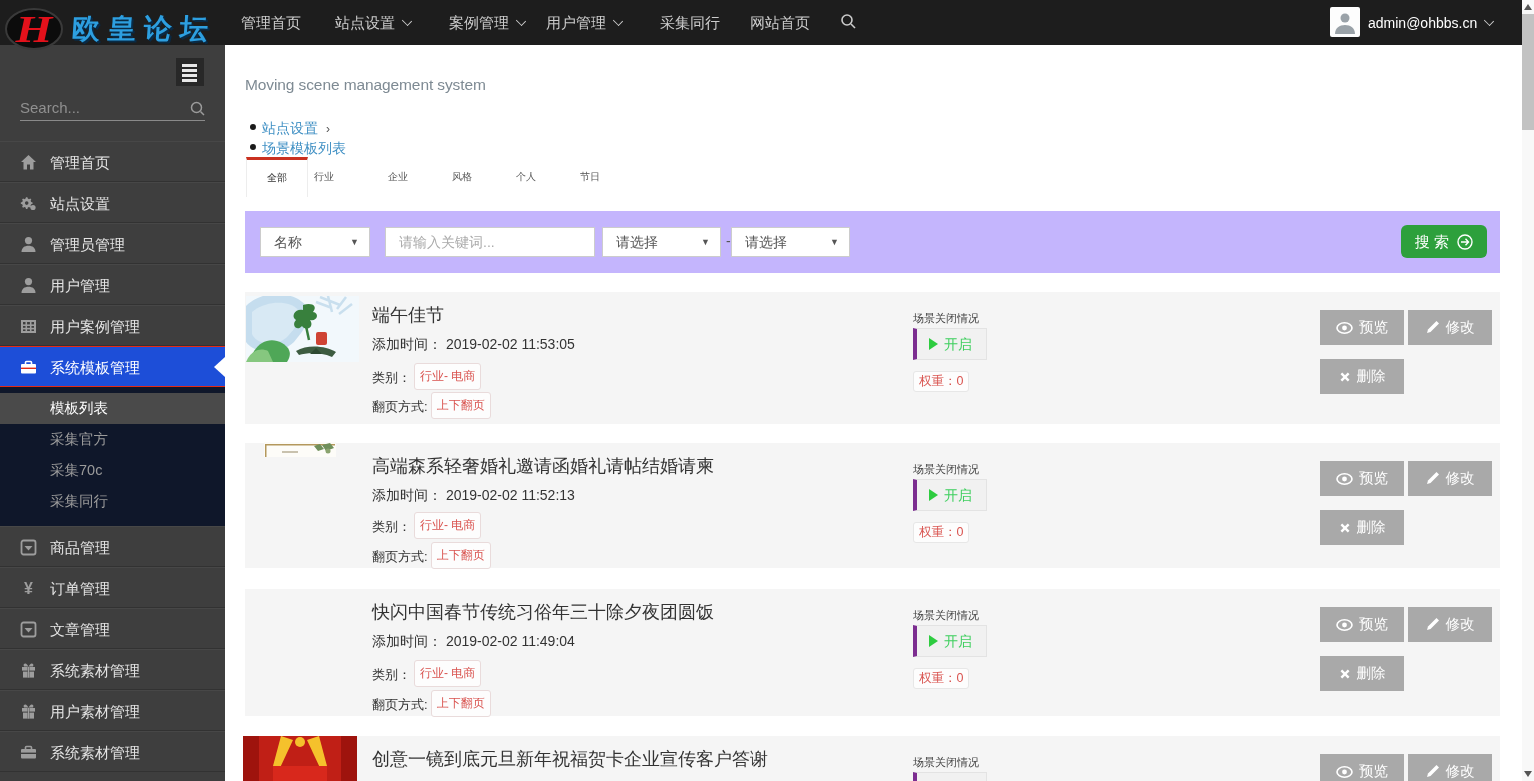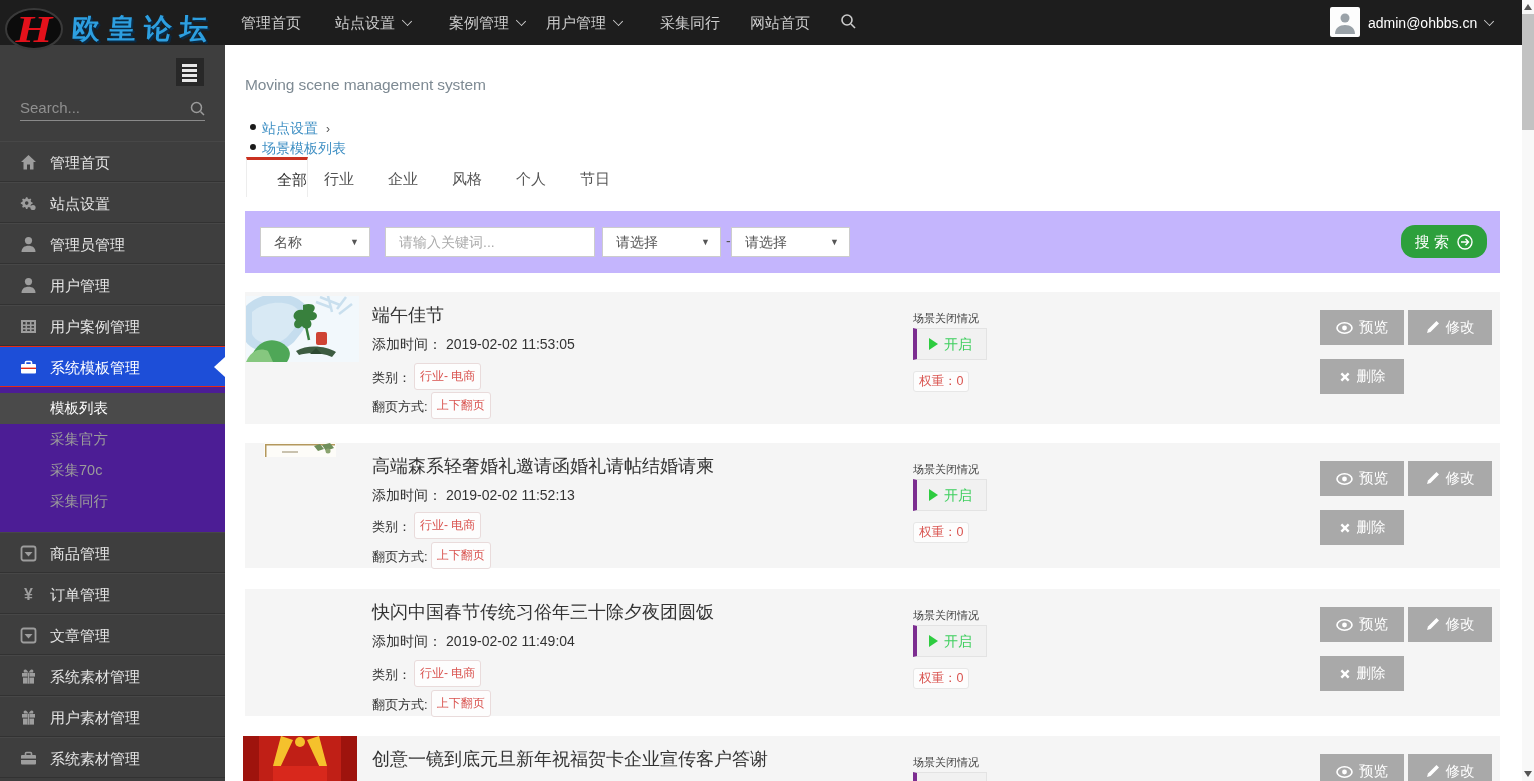--- a/index.html
+++ b/index.html
@@ -22,42 +22,42 @@
 #hamburger div{position:absolute;left:6px;width:15px;height:2.5px;background:#e8e8e8}
 #sidesearch{position:absolute;left:20px;top:50px;width:185px;height:26px;border-bottom:1px solid #8a8a8a;line-height:26px}
 #sidesearch span{font-size:15px;color:#909090}
 #sidesearch svg{position:absolute;right:0;top:6px}
 #menu{position:absolute;left:0;top:96px;width:225px}
 .mi{position:relative;height:41px;line-height:41px;border-top:1px solid #474747;border-bottom:1px solid #323232;color:#e4e4e4;font-size:15px}
 .mi .ic{position:absolute;left:20px;top:12px;width:17px;height:17px}
 .mi .tx{position:absolute;left:50px;top:0}
 .mi.red{background:#1d4ed8;border-top-color:#e42a16;border-bottom-color:#e42a16;color:#fff}
 .mi.red .arrow{position:absolute;right:0;top:10px;width:0;height:0;border-top:10px solid transparent;border-bottom:10px solid transparent;border-right:11px solid #fff}
-#submenu{background:#4c1d95;padding:6px 0 15px 0}
+#submenu{background:#0f172a;padding:6px 0 9px 0}
 .smi{height:31px;line-height:31px;padding-left:50px;font-size:14.5px;color:#9b9b9b}
 .smi.on{background:#4a4a4a;color:#fff}
 
 #content{position:absolute;left:225px;top:45px;width:1297px;height:736px;background:#fff}
 #ctitle{position:absolute;left:20px;top:31px;font-size:15.5px;color:#7e8a93;font-weight:normal;letter-spacing:-.1px}
 .crumb{position:absolute;left:20px;font-size:14px;color:#4090c4}
 .crumb .dot{position:absolute;left:5px;top:4px;width:6px;height:6px;border-radius:50%;background:#1a1a1a}
 .crumb .lk{margin-left:17px}
 .crumb .gt{color:#555;font-size:12px;margin-left:8px}
 .tabs{position:absolute;left:21px;top:112px;height:40px}
-.tab{position:absolute;top:0;height:40px;font-size:15px;color:#555;text-align:right;white-space:nowrap}
+.tab{position:absolute;top:0;height:40px;font-size:10px;color:#555;text-align:center;white-space:nowrap}
 .tab.active{width:62px;left:0;background:#fff;border-top:3px solid #ca3120;border-left:1px solid #ededed;border-right:1px solid #ededed;color:#333}
 .tab span{display:inline-block;margin-top:13px}
 .tab.active span{margin-top:11px}
 
 #filter{position:absolute;left:20px;top:166px;width:1255px;height:62px;background:#c4b5fd}
 .sel,.inp{position:absolute;top:16px;height:30px;background:#fff;border:1px solid #ccc;font-size:14px;color:#555;line-height:28px;padding-left:13px}
 .sel .ar{position:absolute;right:10px;top:0;font-size:9px;color:#555}
 .inp{color:#aaa}
 #fdash{position:absolute;left:481px;top:22px;color:#555;font-size:14px}
-#fbtn{position:absolute;right:13px;top:14px;width:86px;height:33px;background:#2da03c;border-radius:14px;color:#fff;font-size:15px;text-align:center;line-height:33px}
+#fbtn{position:absolute;right:13px;top:14px;width:86px;height:33px;background:#2da03c;border-radius:6px;color:#fff;font-size:15px;text-align:center;line-height:33px}
 
 .card{position:absolute;left:20px;width:1255px;background:#f5f5f5}
 .thumb{position:absolute;overflow:hidden}
 .cardtitle{position:absolute;left:127px;top:11px;font-size:18px;color:#333}
 .addtime{position:absolute;left:127px;top:44px;font-size:14px;color:#333}
 .lrow{position:absolute;left:127px;font-size:13px;color:#333}
 .tag{display:inline-block;border:1px solid #e9dbdb;background:#fdfdfd;border-radius:3px;color:#d9534f;font-size:12px;padding:4px 5px;margin-left:3px;position:relative;top:-2px}
 .mcol{position:absolute;left:668px;top:0;width:80px}
 .mlabel{position:absolute;left:0;top:19px;font-size:11px;color:#444;white-space:nowrap}
 .onbtn{position:absolute;left:0;top:36px;width:74px;height:32px;background:#f1f1f1;border:1px solid #e3e3e3;border-left:4px solid #7c2d90;line-height:30px;padding-left:12px;font-size:14px;color:#3ecf5e;white-space:nowrap}
@@ -230,21 +230,21 @@
         <span class="tx">系统素材管理</span>
       </div>
   </div>
 </div>
 <div id="content">
   <div id="ctitle">Moving scene management system</div>
   <div class="crumb" style="top:75px"><span class="dot"></span><span class="lk">站点设置</span><span class="gt">›</span></div>
   <div class="crumb" style="top:95px"><span class="dot"></span><span class="lk">场景模板列表</span></div>
   <div class="tabs">
     <div class="tab active"><span>全部</span></div>
-    <div class="tab" style="left:78px"><span>行业</span></div>
+    <div class="tab" style="left:68px"><span>行业</span></div>
     <div class="tab" style="left:142px"><span>企业</span></div>
     <div class="tab" style="left:206px"><span>风格</span></div>
     <div class="tab" style="left:270px"><span>个人</span></div>
     <div class="tab" style="left:334px"><span>节日</span></div>
   </div>
   <div id="filter">
     <div class="sel" style="left:15px;width:110px">名称<span class="ar">▼</span></div>
     <div class="inp" style="left:140px;width:210px">请输入关键词...</div>
     <div class="sel" style="left:357px;width:119px">请选择<span class="ar">▼</span></div>
     <span id="fdash">-</span>

